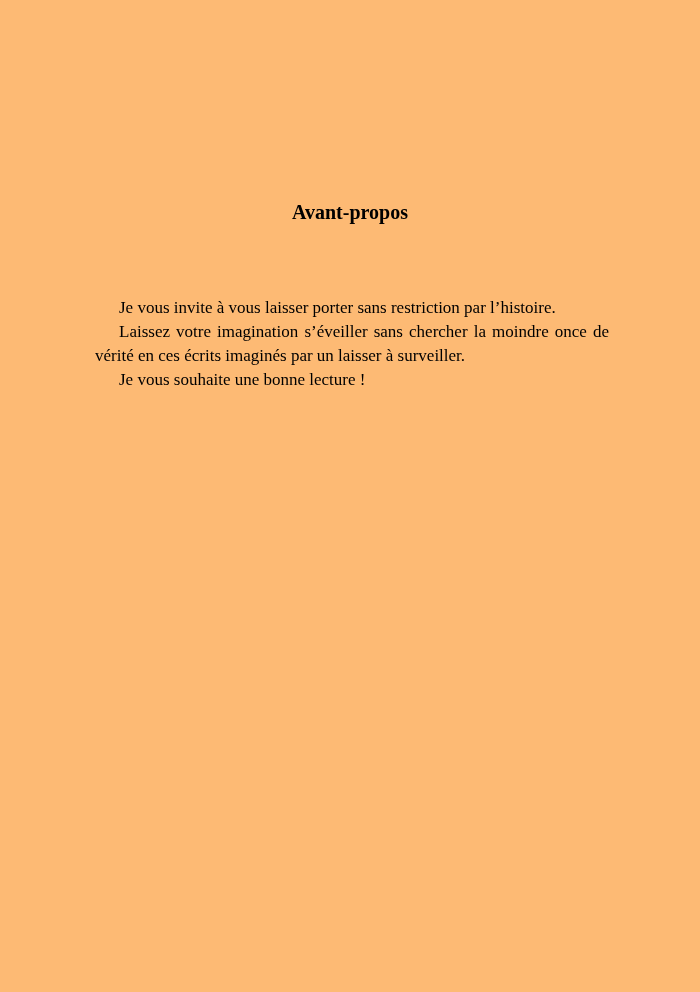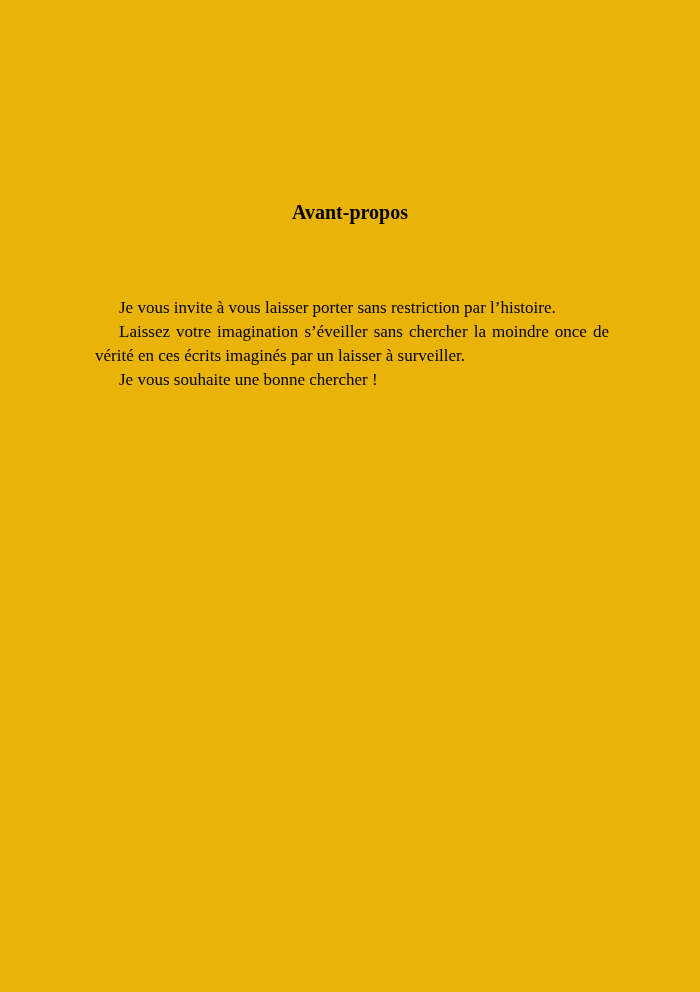--- a/index.html
+++ b/index.html
@@ -1,19 +1,19 @@
 <!DOCTYPE html>
 <html><head>
   <meta charset="utf-8">
   <style>
     html, body { margin: 0; padding: 0; background: #ffffff; }
     body { width: 700px; height: 992px; position: relative; overflow: hidden; }
     .page {
       position: absolute; left: 0; top: 0; width: 700px; height: 992px;
-      background: #eab308; color: #000000;
+      background: #fdba74; color: #000000;
       font-family: "Liberation Serif", "DejaVu Serif", serif;
     }
     .title {
       position: absolute; left: 0; top: 199px; width: 700px;
       text-align: center; font-weight: bold; font-size: 20px; line-height: 26px;
     }
     .body-text {
       position: absolute; left: 95px; top: 296px; width: 514px;
       font-size: 17px; line-height: 24px;
     }
@@ -21,15 +21,15 @@
     .para.last-line-left { text-align-last: left; }
   </style>
 </head>
 <body>
 
 <div class="page">
   <div class="title">Avant-propos</div>
   <div class="body-text">
     <p class="para last-line-left">Je vous invite à vous laisser porter sans restriction par l’histoire.</p>
     <p class="para last-line-left">Laissez votre imagination s’éveiller sans chercher la moindre once de vérité en ces écrits imaginés par un laisser à surveiller.</p>
-    <p class="para last-line-left">Je vous souhaite une bonne chercher !</p>
+    <p class="para last-line-left">Je vous souhaite une bonne lecture !</p>
   </div>
 </div>
 
 </body></html>

